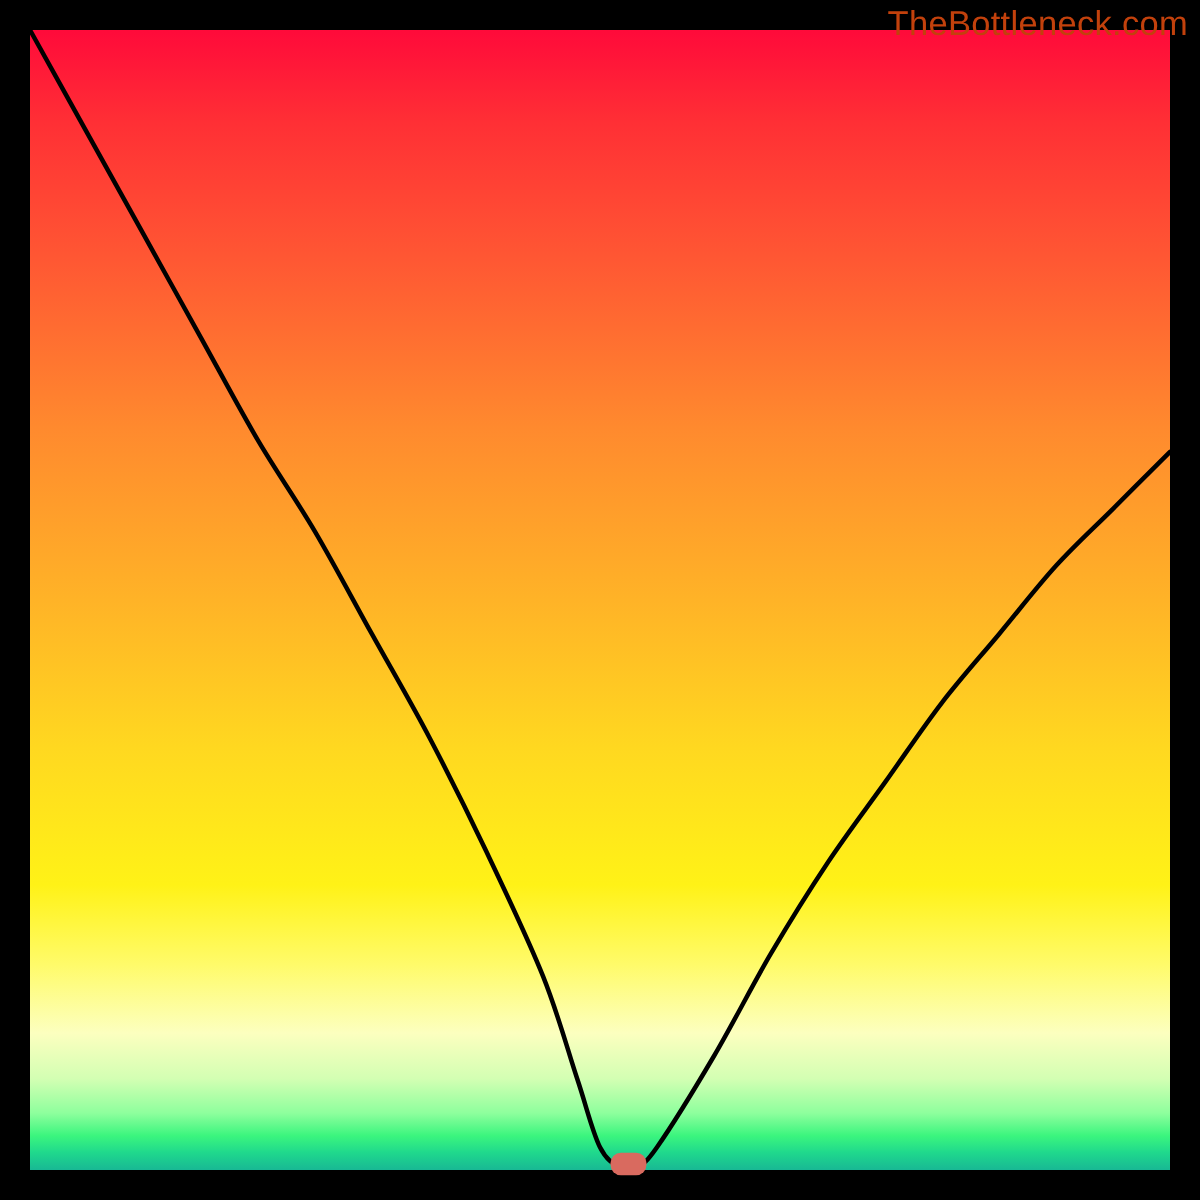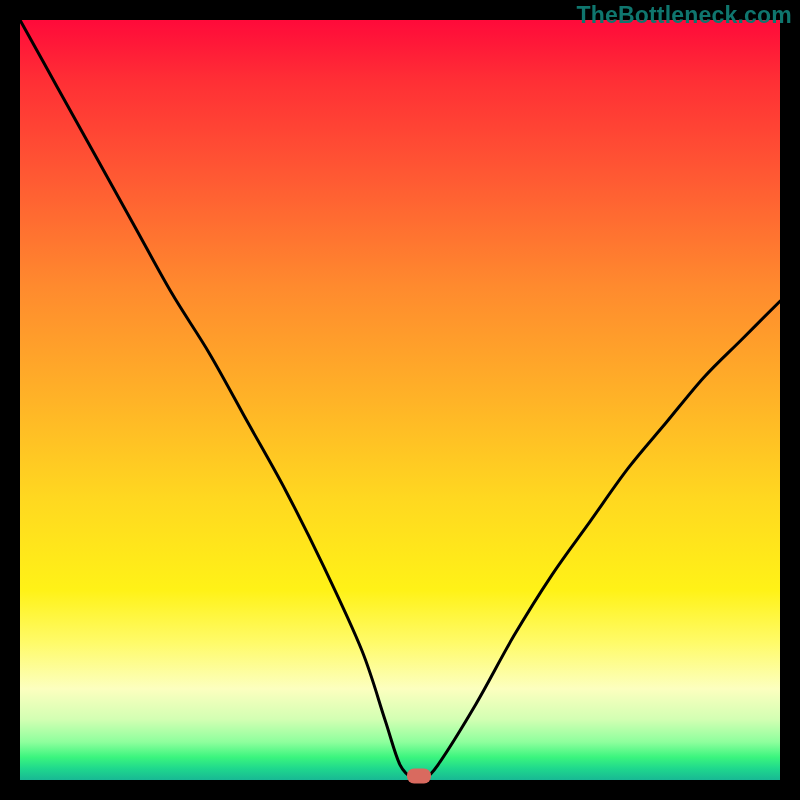--- a/index.html
+++ b/index.html
@@ -31,23 +31,23 @@
       #8eff9d 95%,
       #3bf57e 97%,
       #1fd88d 98.5%,
       #18b894 100%
     );
   }
   .watermark {
     position: absolute;
     top: 2px;
     right: 8px;
-    color: #0f766e;
+    color: #c2410c;
     font-size: 23px;
-    font-weight: 700;
+    font-weight: 400;
     letter-spacing: 0.2px;
     z-index: 10;
   }
   svg.curve {
     position: absolute;
     left: 0;
     top: 0;
     width: 760px;
     height: 760px;
     overflow: visible;

